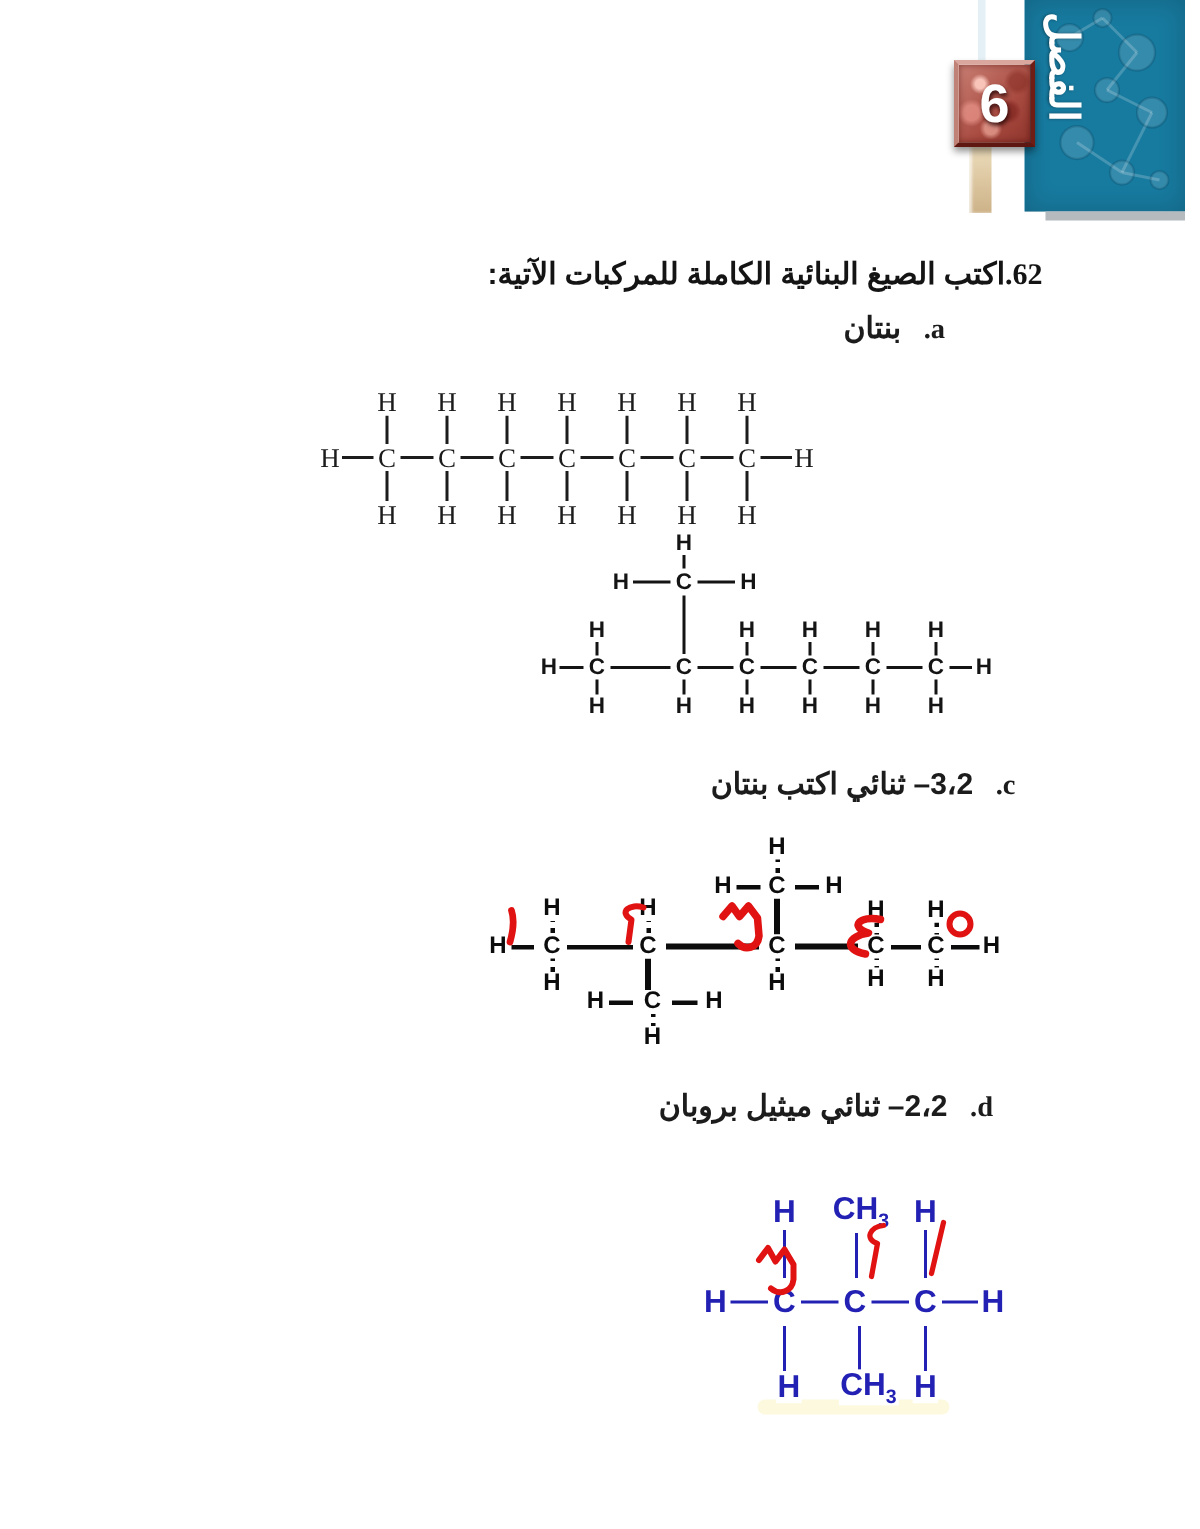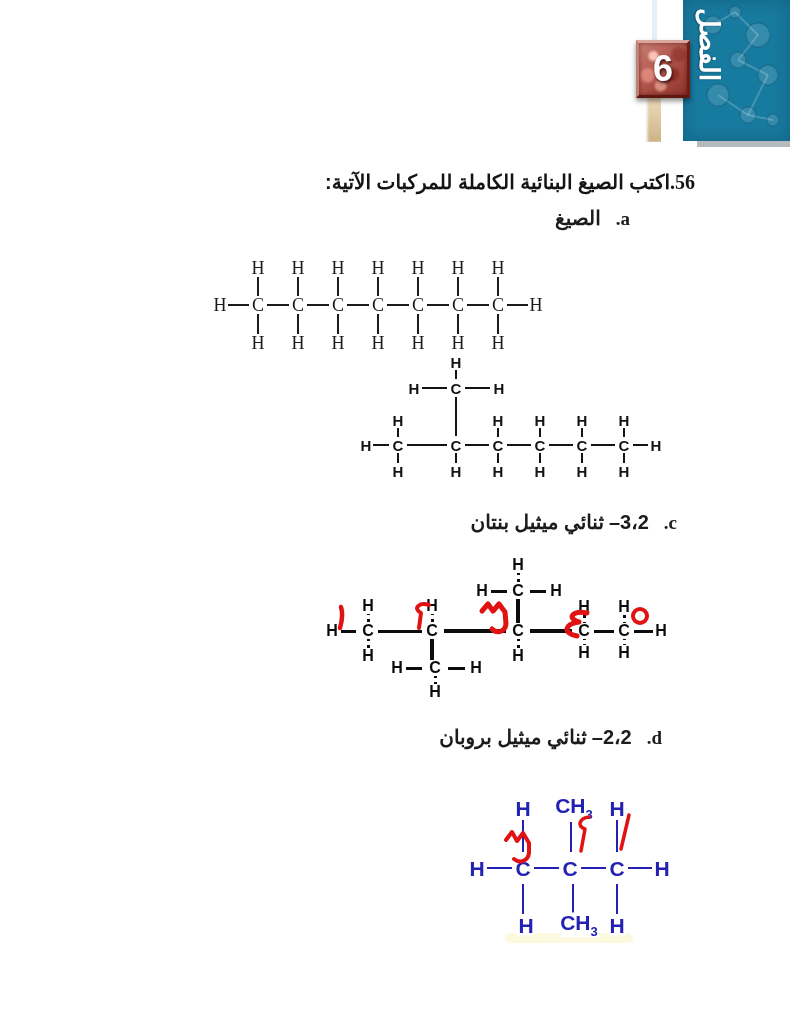--- a/index.html
+++ b/index.html
@@ -92,25 +92,25 @@
     </svg>
     <span class="chapter-label">الفصل</span>
   </div>
   <div class="panel-shadow"></div>
   <div class="badge-wick"></div>
   <div class="badge-tail"></div>
   <div class="badge">
     <span>6</span>
   </div>
 
-  <p class="q-line" dir="rtl"><b class="q-num">56.</b><span>اكتب الصيغ البنائية الكاملة للمركبات الآتية:</span></p>
-
-  <p class="item item-a" dir="rtl"><b class="item-letter">a.</b><span>الصيغ</span></p>
-
-  <p class="item item-c" dir="rtl"><b class="item-letter">c.</b><span class="num-ltr">2،3–</span><span>ثنائي ميثيل بنتان</span></p>
+  <p class="q-line" dir="rtl"><b class="q-num">62.</b><span>اكتب الصيغ البنائية الكاملة للمركبات الآتية:</span></p>
+
+  <p class="item item-a" dir="rtl"><b class="item-letter">a.</b><span>بنتان</span></p>
+
+  <p class="item item-c" dir="rtl"><b class="item-letter">c.</b><span class="num-ltr">2،3–</span><span>ثنائي اكتب بنتان</span></p>
 
   <p class="item item-d" dir="rtl"><b class="item-letter">d.</b><span class="num-ltr">2،2–</span><span>ثنائي ميثيل بروبان</span></p>
 
   <div id="structures-layer">
       <i class="bond" style="background: rgb(28, 28, 28); left: 257.25px; top: 277px; width: 1.5px; height: 19px;"></i>
       <i class="bond" style="background: rgb(28, 28, 28); left: 297.25px; top: 277px; width: 1.5px; height: 19px;"></i>
       <i class="bond" style="background: rgb(28, 28, 28); left: 337.25px; top: 277px; width: 1.5px; height: 19px;"></i>
       <i class="bond" style="background: rgb(28, 28, 28); left: 377.25px; top: 277px; width: 1.5px; height: 19px;"></i>
       <i class="bond" style="background: rgb(28, 28, 28); left: 417.25px; top: 277px; width: 1.5px; height: 19px;"></i>
       <i class="bond" style="background: rgb(28, 28, 28); left: 457.25px; top: 277px; width: 1.5px; height: 19px;"></i>

